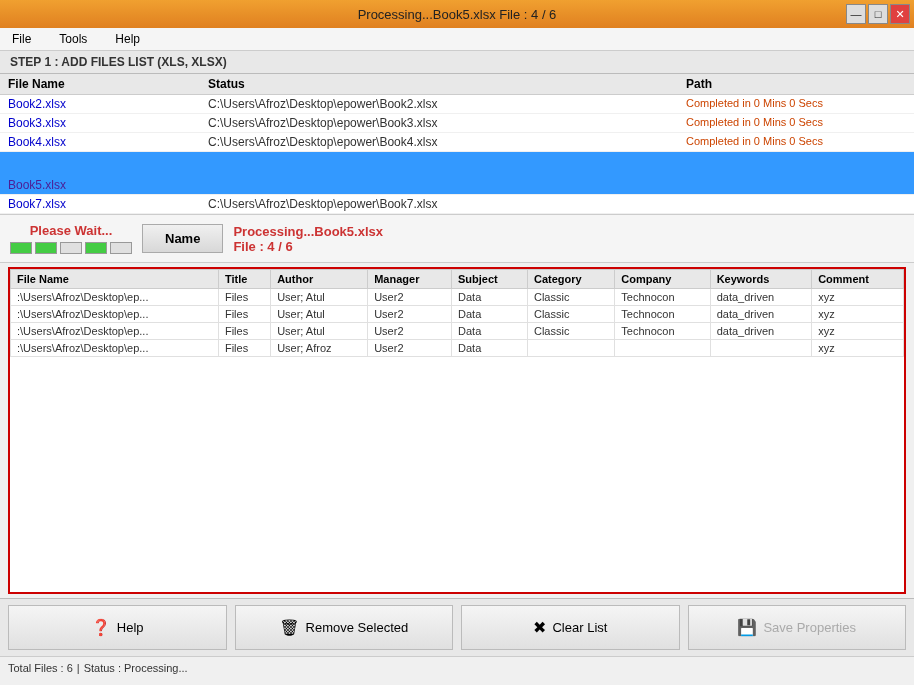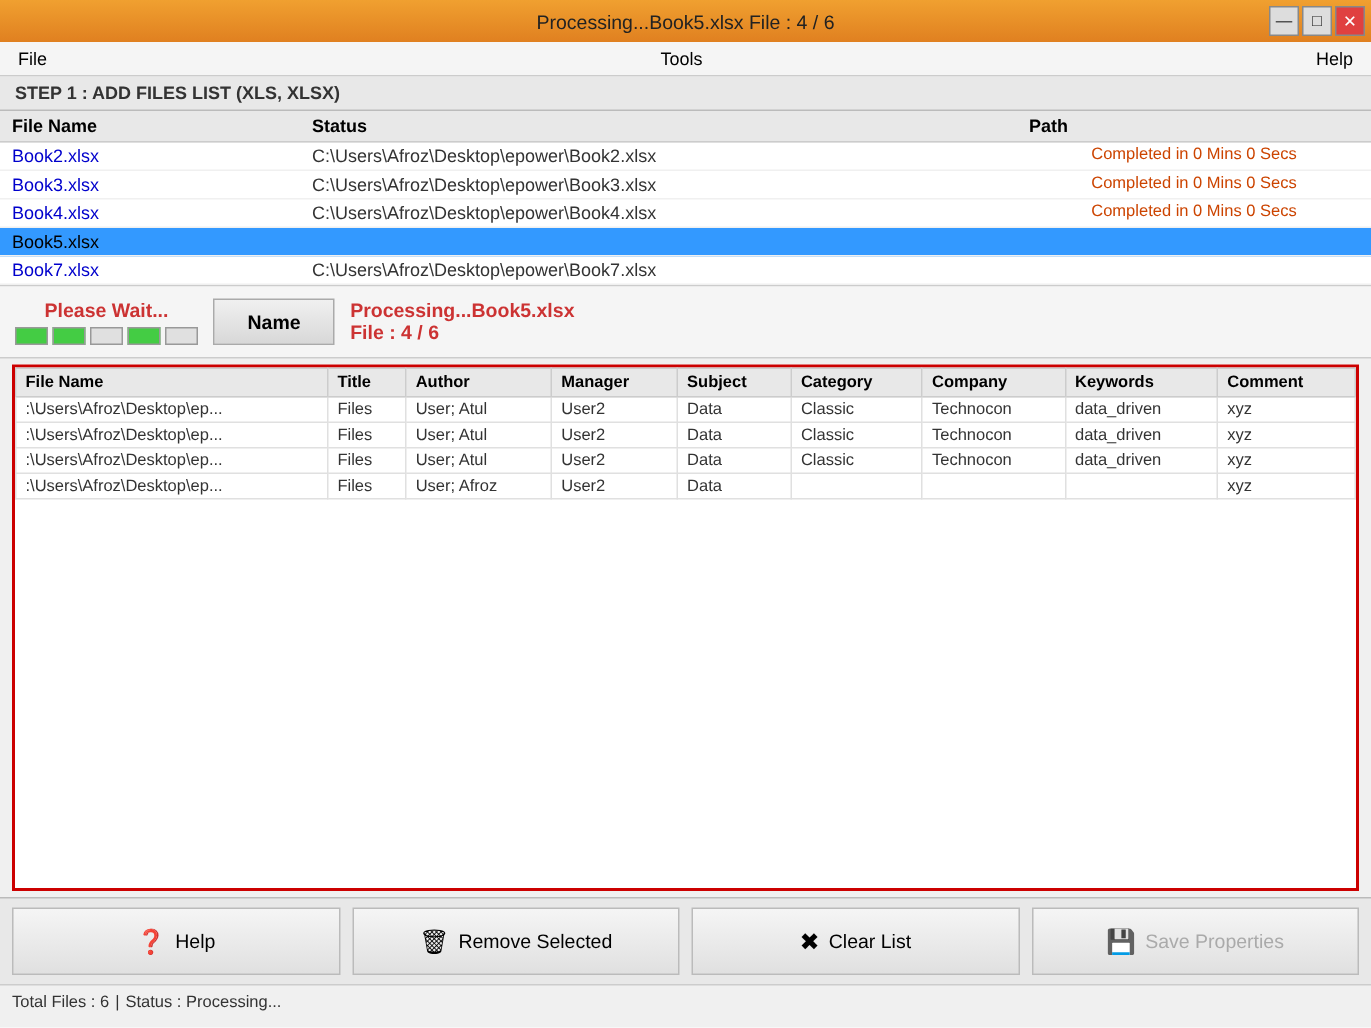--- a/index.html
+++ b/index.html
@@ -39,21 +39,20 @@
       cursor: pointer;
       background: #ddd;
     }
     .tb-btn.close { background: #e04040; color: white; }
     .menu-bar {
       background: #f5f5f5;
       border-bottom: 1px solid #ccc;
       padding: 2px 6px;
       display: flex;
       gap: 16px;
-      justify-content: space-between;
     }
     .menu-item {
       padding: 2px 6px;
       cursor: pointer;
       font-size: 12px;
     }
     .step-header {
       background: #e8e8e8;
       border-bottom: 1px solid #bbb;
       padding: 4px 10px;
@@ -83,27 +82,28 @@
       border-bottom: 1px solid #f0f0f0;
       cursor: pointer;
     }
     .file-row.selected {
       background: #3399ff;
       color: white;
     }
     .file-row.selected .file-path { color: white; }
     .file-row.selected .file-status { color: white; }
     .file-name-cell { color: #0000cc; }
-    .file-row.selected .file-name-cell { color: #000000; }
+    .file-row.selected .file-name-cell { color: #4c1d95; margin-top: 24px; }
     .file-path { color: #333; }
-    .file-status { color: #cc4400; font-size: 11px; text-align: center; }
+    .file-status { color: #cc4400; font-size: 11px; }
     .progress-section {
       background: #f5f5f5;
       padding: 8px 10px;
       display: flex;
+      align-items: center;
       gap: 10px;
       border-bottom: 1px solid #ccc;
     }
     .please-wait {
       color: #cc3333;
       font-weight: bold;
       font-size: 13px;
       display: flex;
       flex-direction: column;
       align-items: center;

